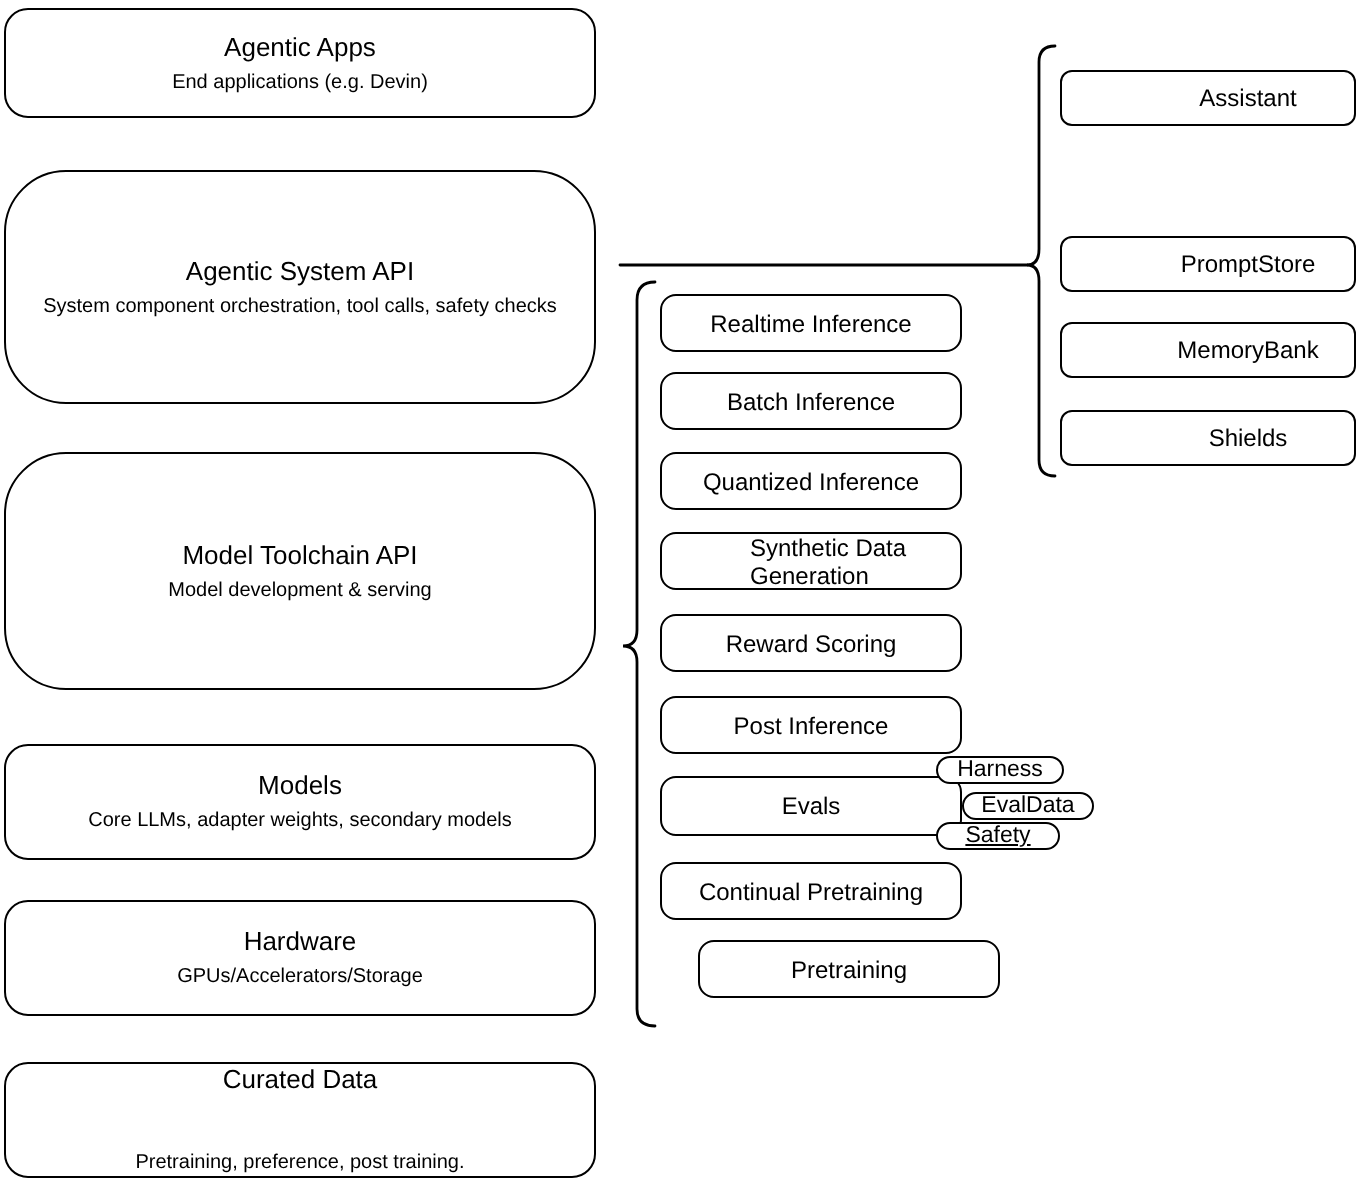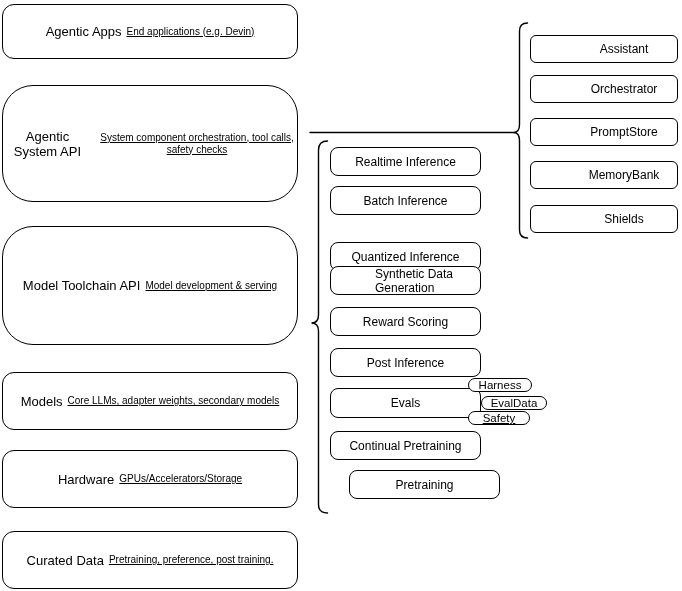--- a/index.html
+++ b/index.html
@@ -14,26 +14,26 @@
     background:var(--fill);
     font-family:"Liberation Sans", sans-serif;
     color:var(--text);
     overflow:hidden;
   }
   .lbox{
     position:absolute;left:2px;width:296px;
     border:1.5px solid var(--stroke);
     background:var(--fill);
     box-sizing:border-box;
-    display:flex;flex-direction:row;align-items:center;justify-content:center;
+    display:flex;flex-direction:column;align-items:center;justify-content:center;
     gap:5px;text-align:center;
     z-index:2;
   }
   .lbox .t{font-size:13px;line-height:15px;}
-  .lbox .s{font-size:10px;line-height:12px;text-decoration:underline;}
+  .lbox .s{font-size:10px;line-height:12px;}
   .r12{border-radius:12px;}
   .r26{border-radius:31px;}
   .mbox{
     position:absolute;left:330px;width:151px;height:29px;
     border:1.4px solid var(--stroke);
     background:var(--fill);
     border-radius:8px;
     box-sizing:border-box;
     display:flex;align-items:center;justify-content:center;
     font-size:12px;
@@ -97,32 +97,32 @@
   <div class="lbox r12" style="top:372px;height:58px;">
     <div class="t">Models</div>
     <div class="s">Core LLMs, adapter weights, secondary models</div>
   </div>
 
   <div class="lbox r12" style="top:450px;height:58px;">
     <div class="t">Hardware</div>
     <div class="s">GPUs/Accelerators/Storage</div>
   </div>
 
-  <div class="lbox r12" style="top:531px;height:58px;">
+  <div class="lbox r12" style="top:531px;height:58px;justify-content:space-between;">
     <div class="t">Curated Data</div>
     <div class="s">Pretraining, preference, post training.</div>
   </div>
 
   <div class="mbox" style="top:147px;">
     <span>Realtime Inference</span>
   </div>
   <div class="mbox" style="top:186px;">
     <span>Batch Inference</span>
   </div>
-  <div class="mbox" style="top:226px;margin-top:16px;">
+  <div class="mbox" style="top:226px;">
     <span>Quantized Inference</span>
   </div>
   <div class="mbox" style="top:266px;padding-left:44px;">
     <span>Synthetic Data Generation</span>
   </div>
   <div class="mbox" style="top:307px;">
     <span>Reward Scoring</span>
   </div>
   <div class="mbox" style="top:348px;">
     <span>Post Inference</span>
@@ -143,23 +143,20 @@
   <div class="pill" style="left:481px;top:396px;width:66px;height:14px;">
     <span>EvalData</span>
   </div>
   <div class="pill" style="left:468px;top:411px;width:62px;height:14px;text-decoration:underline;">
     <span>Safety</span>
   </div>
 
   <div class="rbox" style="top:35px;">
     <span>Assistant</span>
   </div>
-  <div class="rbox" style="top:75px;">
-    <span>Orchestrator</span>
-  </div>
   <div class="rbox" style="top:118px;">
     <span>PromptStore</span>
   </div>
   <div class="rbox" style="top:161px;">
     <span>MemoryBank</span>
   </div>
   <div class="rbox" style="top:205px;">
     <span>Shields</span>
   </div>
 

